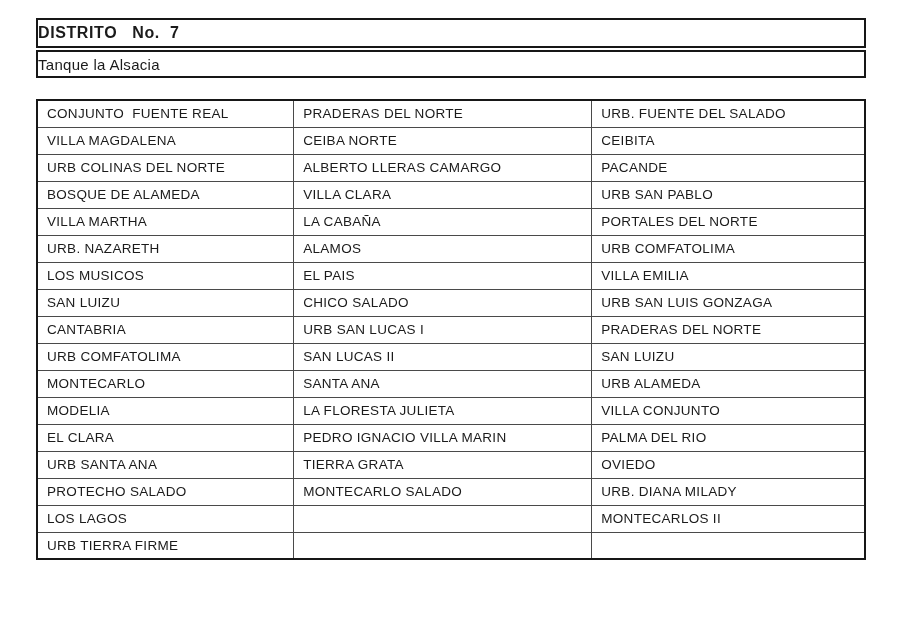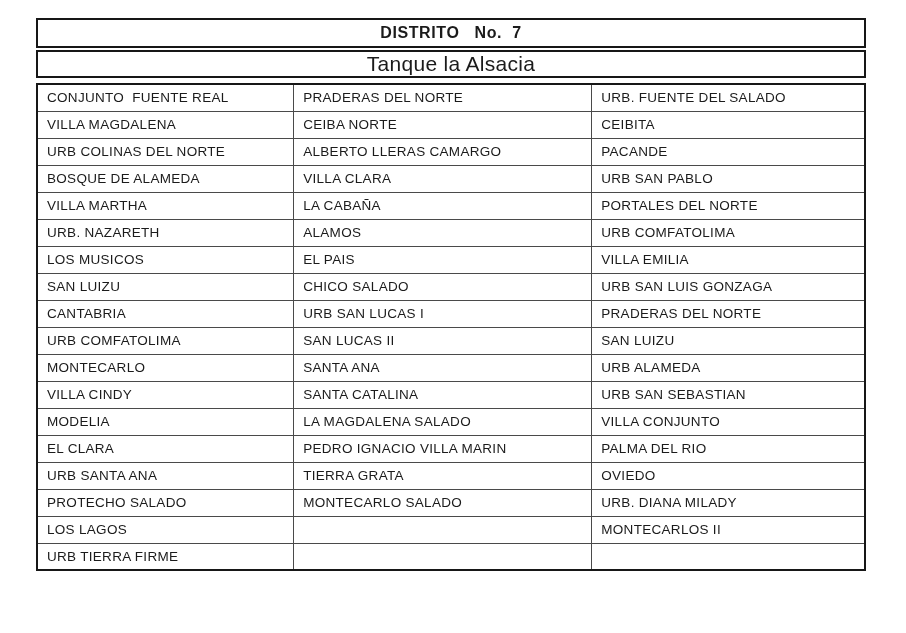--- a/index.html
+++ b/index.html
@@ -21,40 +21,40 @@
     left: 36px;
     top: 18px;
     width: 830px;
   }
   .title-box {
     box-sizing: border-box;
     height: 30px;
     border: 2px solid #171717;
     display: flex;
     align-items: center;
-    justify-content: center;
+    justify-content: flex-start;
     font-weight: 700;
     font-size: 16px;
     letter-spacing: 0.6px;
     white-space: pre;
   }
   .subtitle-box {
     box-sizing: border-box;
     height: 28px;
     border: 2px solid #171717;
     margin-top: 2px;
     display: flex;
     align-items: center;
-    justify-content: center;
-    font-size: 21px;
+    justify-content: flex-start;
+    font-size: 15px;
     letter-spacing: 0.3px;
     white-space: pre;
   }
   table.grid {
-    margin-top: 5px;
+    margin-top: 21px;
     width: 100%;
     border-collapse: collapse;
     table-layout: fixed;
     border: 2px solid #171717;
   }
   table.grid td {
     box-sizing: border-box;
     border: 1px solid #4a4a4a;
     height: 27px;
     padding: 0 4px 0 9px;
@@ -139,27 +139,22 @@
           <td>URB COMFATOLIMA</td>
           <td>SAN LUCAS II</td>
           <td>SAN LUIZU</td>
         </tr>
         <tr>
           <td>MONTECARLO</td>
           <td>SANTA ANA</td>
           <td>URB ALAMEDA</td>
         </tr>
         <tr>
-          <td>VILLA CINDY</td>
-          <td>SANTA CATALINA</td>
-          <td>URB SAN SEBASTIAN</td>
-        </tr>
-        <tr>
           <td>MODELIA</td>
-          <td>LA MAGDALENA SALADO</td>
+          <td>LA FLORESTA JULIETA</td>
           <td>VILLA CONJUNTO</td>
         </tr>
         <tr>
           <td>EL CLARA</td>
           <td>PEDRO IGNACIO VILLA MARIN</td>
           <td>PALMA DEL RIO</td>
         </tr>
         <tr>
           <td>URB SANTA ANA</td>
           <td>TIERRA GRATA</td>

